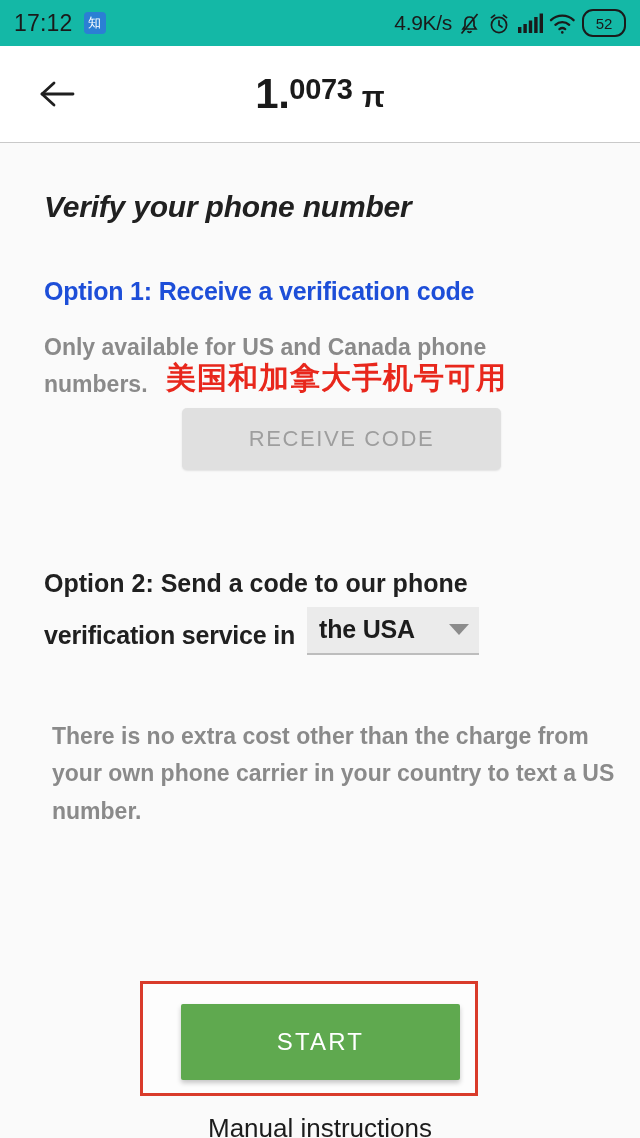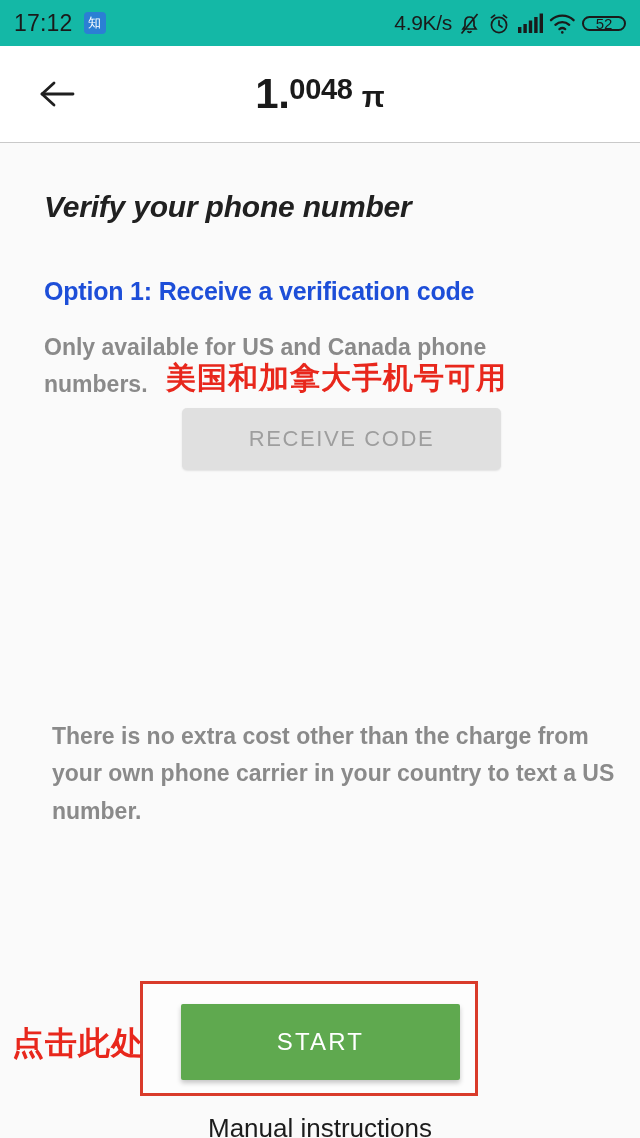--- a/index.html
+++ b/index.html
@@ -20,21 +20,21 @@
   .sb-clock { font-size:23px; color:#1a1a1a; letter-spacing:.2px; font-weight:400; }
   .sb-appicon {
     width:22px; height:22px; margin-left:11px; border-radius:4px;
     background:#2b7fd4; color:#fff; font-size:13px; line-height:22px;
     text-align:center; font-family:"DejaVu Sans",sans-serif;
   }
   .sb-right { margin-left:auto; display:flex; align-items:center; gap:6px; }
   .sb-net { font-size:21px; color:#1a1a1a; letter-spacing:-.3px; }
   .sb-ico { display:block; }
   .sb-batt {
-    width:44px; height:15px; border:2px solid #1a1a1a; border-radius:11px;
+    width:44px; height:28px; border:2px solid #1a1a1a; border-radius:11px;
     position:relative; display:flex; align-items:center; justify-content:center;
   }
   .sb-batt span { font-size:15px; color:#1a1a1a; font-weight:500; letter-spacing:-.2px; }
 
   
   .header {
     position:absolute; top:46px; left:0; width:640px; height:97px;
     background:#ffffff; border-bottom:1px solid #c9c9c9;
     display:flex; align-items:center;
   }
@@ -193,43 +193,52 @@
 
   <div class="header">
     <div class="back-btn">
       <svg width="40" height="30" viewBox="0 0 40 30">
         <line x1="4" y1="15" x2="35" y2="15" stroke="#1f1f1f" stroke-width="2.8" stroke-linecap="round"></line>
         <polyline points="16,4 4,15 16,26" fill="none" stroke="#1f1f1f" stroke-width="2.8" stroke-linecap="round" stroke-linejoin="round"></polyline>
       </svg>
     </div>
     <div class="app-title">
       <span class="t-int">1.</span>
-      <span class="t-dec">0048</span>
+      <span class="t-dec">0073</span>
       <span class="t-pi">π</span>
     </div>
   </div>
 
   <div class="content">
 
     <h1 class="page-title">Verify your phone number</h1>
 
     <h2 class="opt-title">Option 1: Receive a verification code</h2>
 
     <p class="muted opt1-note">Only available for US and Canada phone numbers.</p>
 
     <div class="cn-red cn-inline">美国和加拿大手机号可用</div>
 
     <button class="btn-receive" disabled="">RECEIVE CODE</button>
 
+    <div class="opt2-wrap">
+      <div class="lbl" style="font-size:25px;font-weight:700;color:#202020;line-height:1.55;">Option 2: Send a code to our phone</div>
+      <div class="opt2-line2">
+        <span class="lbl">verification service in</span>
+        <div class="country-select">
+          <span class="cs-val">the USA</span>
+          <span class="caret"></span>
+        </div>
+      </div>
+    </div>
 
     <p class="muted opt2-note">There is no extra cost other than the charge from your own phone carrier in your country to text a US number.</p>
 
     <div class="redbox"></div>
 
     <button class="btn-start">START</button>
 
-    <div class="cn-red cn-left">点击此处</div>
 
     <div class="manual-link">Manual instructions</div>
 
     <div class="watermark"></div>
   </div>
 </div>
 
 </body></html>

